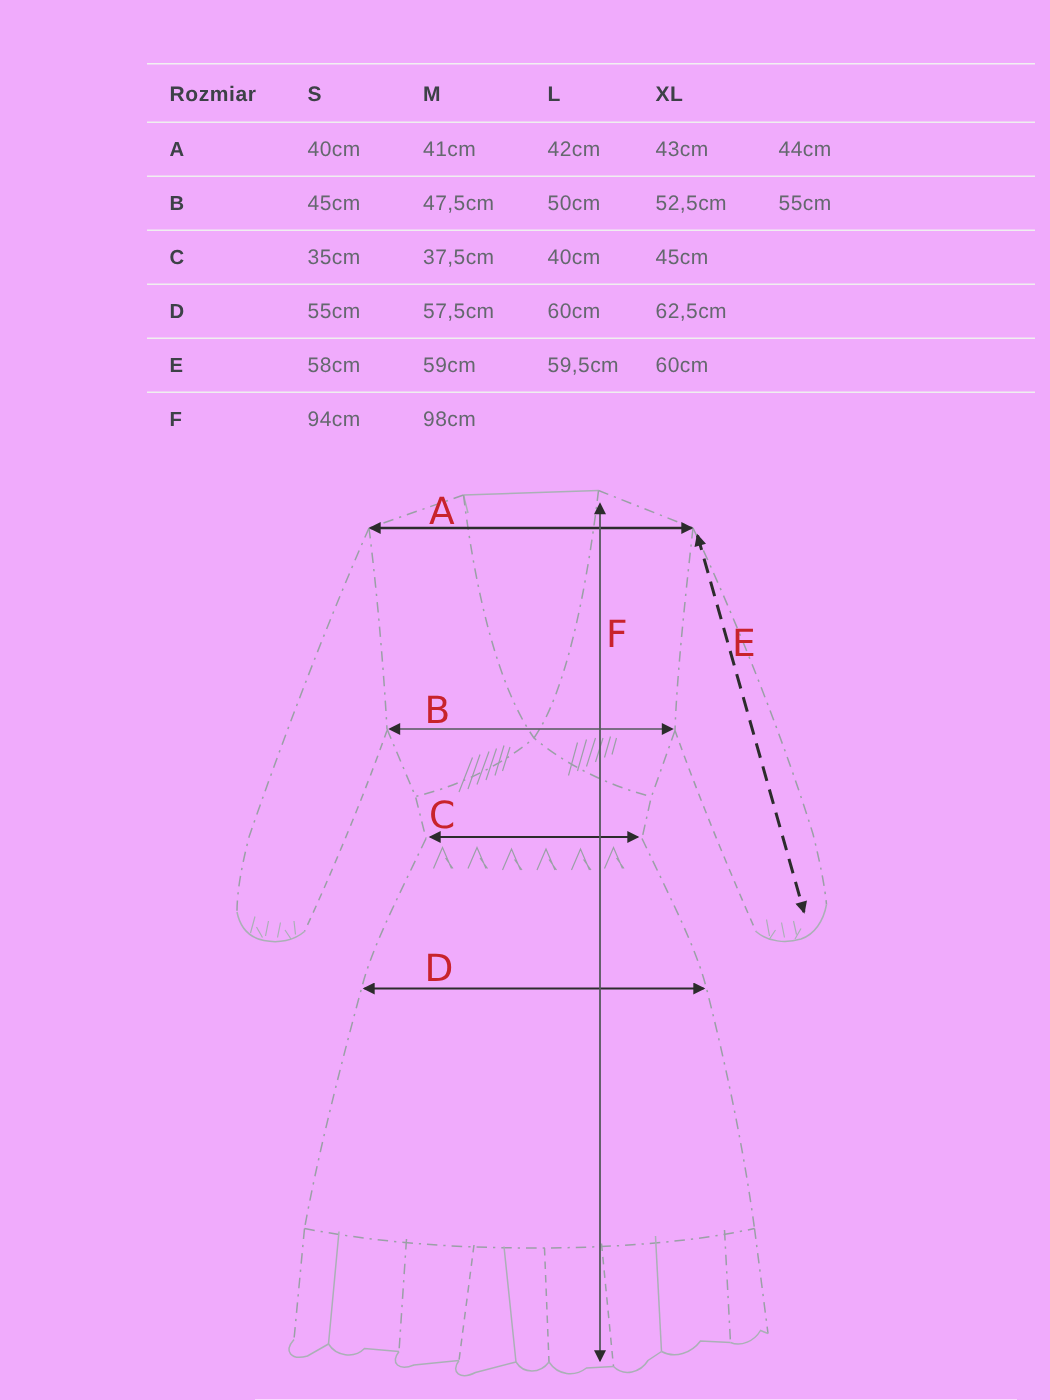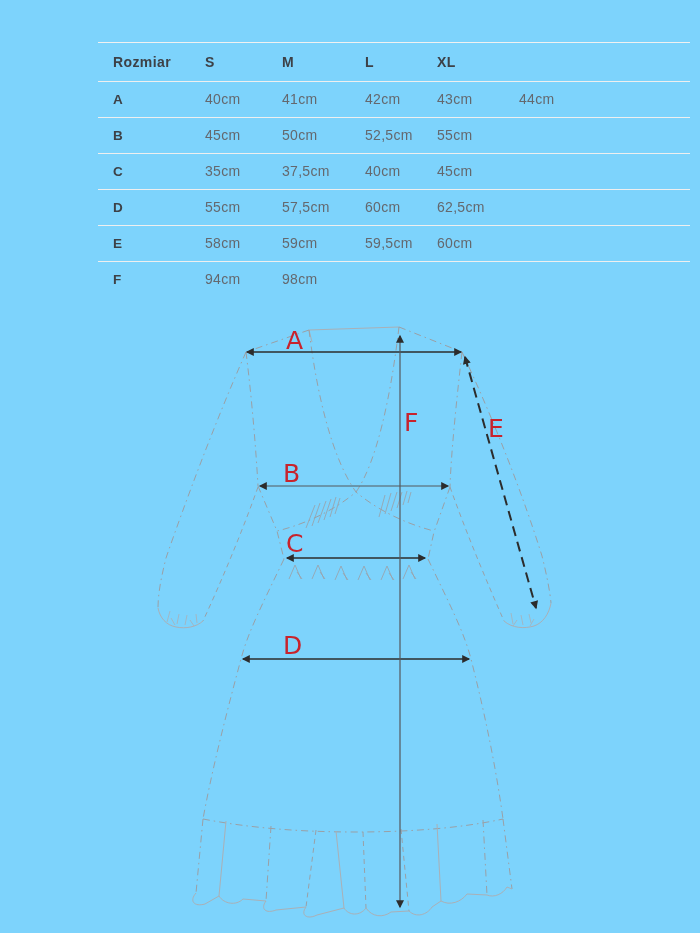--- a/index.html
+++ b/index.html
@@ -1,17 +1,17 @@
 <!DOCTYPE html>
 <html><head>
 <meta charset="utf-8">
 <style>
   html,body{margin:0;padding:0;background:#ffffff;}
   .page{
-    position:relative;width:700px;height:933px;background:#7dd3fc;overflow:hidden;
+    position:relative;width:700px;height:933px;background:#f0abfc;overflow:hidden;
     font-family:"Liberation Sans",sans-serif;
   }
   
   .size-table{
     position:absolute;left:98px;top:42px;width:592px;
     border-top:1px solid #f1f1f1;
   }
   .trow{
     display:grid;
     grid-template-columns:92px 77px 83px 72px 82px 1fr;
@@ -54,20 +54,21 @@
       <div class="cell">40cm</div>
       <div class="cell">41cm</div>
       <div class="cell">42cm</div>
       <div class="cell">43cm</div>
       <div class="cell">44cm</div>
     </div>
 
     <div class="trow">
       <div class="rowlabel">B</div>
       <div class="cell">45cm</div>
+      <div class="cell">47,5cm</div>
       <div class="cell">50cm</div>
       <div class="cell">52,5cm</div>
       <div class="cell">55cm</div>
     </div>
 
     <div class="trow">
       <div class="rowlabel">C</div>
       <div class="cell">35cm</div>
       <div class="cell">37,5cm</div>
       <div class="cell">40cm</div>

